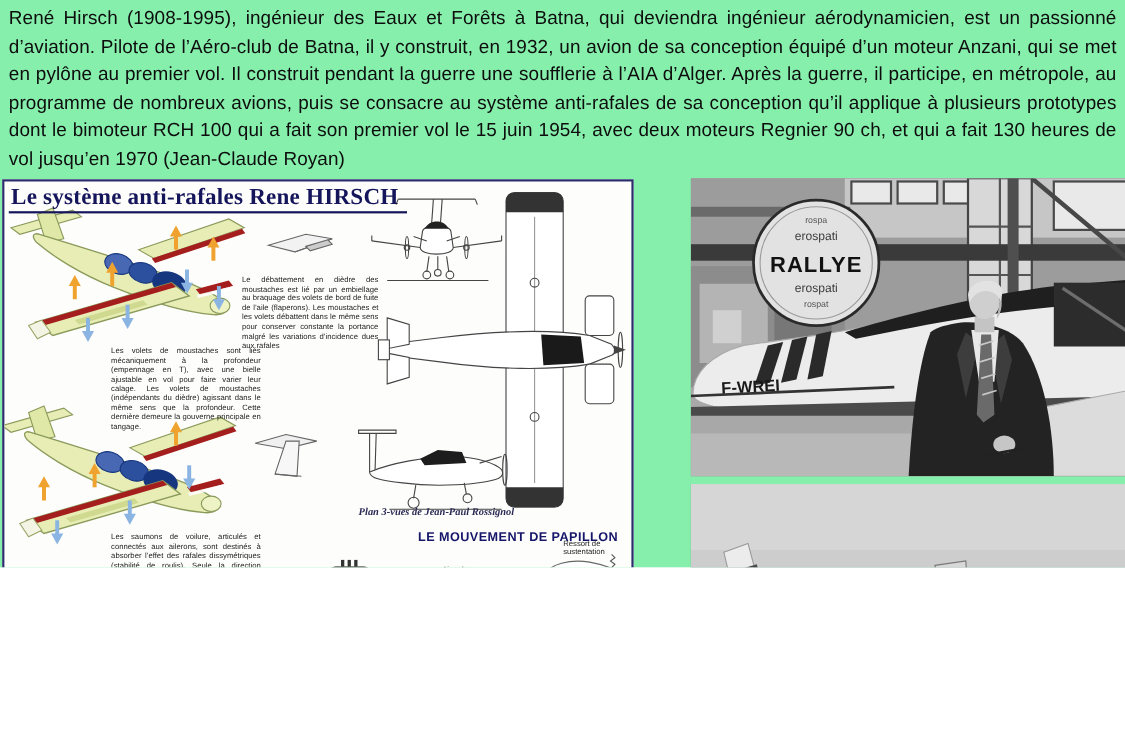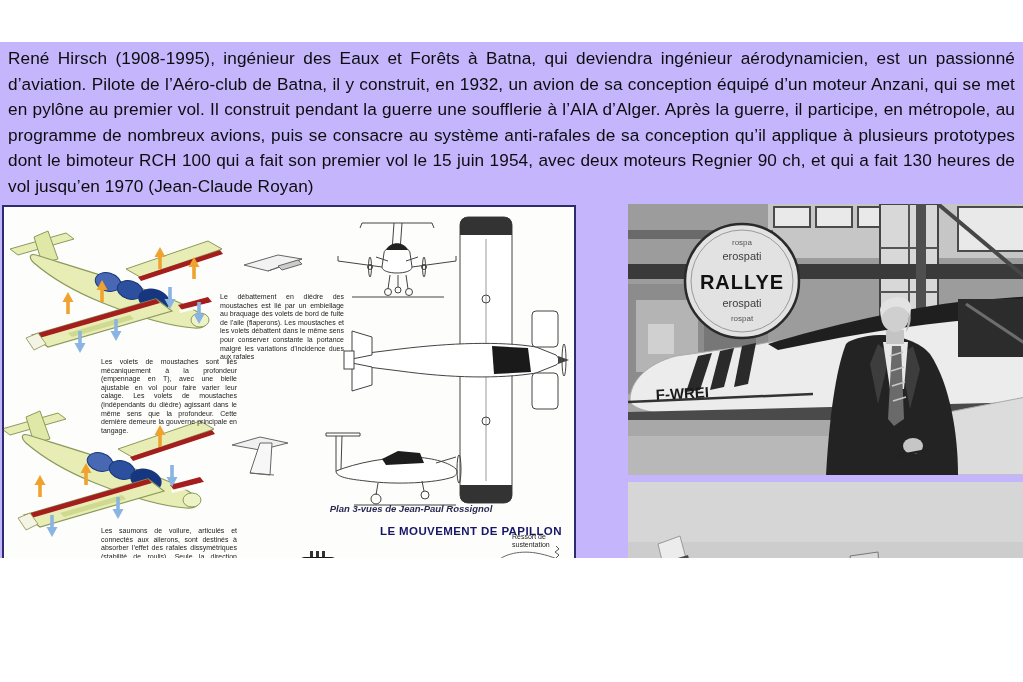--- a/index.html
+++ b/index.html
@@ -1,34 +1,34 @@
 <!DOCTYPE html>
 <html><head>
 <meta charset="utf-8">
 <style>
   html,body{margin:0;padding:0;background:#ffffff;}
-  #slide{position:relative;width:1023px;height:516px;background:#c4b5fd;overflow:hidden;
-         font-family:"Liberation Sans",sans-serif;color:#111;margin-top:42px;}
+  #slide{position:relative;width:1023px;height:516px;background:#86efac;overflow:hidden;
+         font-family:"Liberation Sans",sans-serif;color:#111;}
   
   #intro{position:absolute;left:8px;top:4px;width:1007px;font-size:17.2px;line-height:25.6px;
          text-align:justify;color:#0d0d0d;letter-spacing:.1px;}
   
   #panel{position:absolute;left:2px;top:163px;width:574px;height:517px;background:#fdfdfb;
          border:2px solid #2d2d6e;box-sizing:border-box;overflow:hidden;}
   #panel .inner{position:absolute;inset:0;}
   #panel-title{position:absolute;left:4px;top:1px;display:inline-block;
          font-family:"Liberation Serif",serif;font-weight:bold;font-size:21px;color:#15155c;
          border-bottom:2px solid #15155c;padding:0 8px 1px 2px;letter-spacing:.2px;white-space:nowrap;}
   .note{position:absolute;font-size:7px;line-height:8.6px;color:#1c1c1c;text-align:justify;}
   #note1{left:216px;top:86px;width:124px;}
   #note2{left:97px;top:151px;width:136px;}
   #note3{left:97px;top:320px;width:136px;}
   #plan-caption{position:absolute;left:322px;top:296px;width:170px;
-         font-family:Liberation Sans, sans-serif;font-style:italic;font-weight:bold;
-         font-size:9.5px;color:#2a2a55;text-align:center;}
+         font-family:Liberation Serif, serif;font-style:italic;font-weight:bold;
+         font-size:9.5px;color:#2a2a55;}
   #papillon-title{position:absolute;left:376px;top:318px;font-size:11.5px;font-weight:bold;
          color:#15156a;letter-spacing:.4px;}
   .prow-label{position:absolute;left:398px;width:74px;font-size:7px;line-height:8.6px;color:#1c1c1c;}
   .prow-desc{position:absolute;left:398px;font-size:7px;line-height:8.6px;color:#1c1c1c;}
   .spring-label{position:absolute;left:508px;width:58px;font-size:7px;line-height:8.4px;color:#1c1c1c;}
   #credit{position:absolute;right:6px;bottom:4px;font-size:14px;font-weight:bold;color:#8b2b2b;}
   
   .photo{position:absolute;left:628px;width:403px;overflow:hidden;background:#9a9a9a;}
   #photo1{top:162px;height:271px;}
   #photo2{top:440px;height:242px;}
@@ -225,20 +225,21 @@
         <g transform="translate(488,398)">
           <use href="#airfoil"></use>
             <polygon points="56,15 80,32 52,26" fill="#a51e1e"></polygon>
         </g>
         <g transform="translate(488,456)">
           <use href="#airfoil"></use>
             <polygon points="54,17 84,8 56,26" fill="#a51e1e"></polygon>
         </g>
       </svg>
 
+      <div id="panel-title">Le système anti-rafales Rene HIRSCH</div>
       <div id="note1" class="note">Le débattement en dièdre des moustaches est lié par un embiellage au braquage des volets de bord de fuite de l’aile (flaperons). Les moustaches et les volets débattent dans le même sens pour conserver constante la portance malgré les variations d’incidence dues aux rafales</div>
       <div id="note2" class="note">Les volets de moustaches sont liés mécaniquement à la profondeur (empennage en T), avec une bielle ajustable en vol pour faire varier leur calage. Les volets de moustaches (indépendants du dièdre) agissant dans le même sens que la profondeur. Cette dernière demeure la gouverne principale en tangage.</div>
       <div id="note3" class="note">Les saumons de voilure, articulés et connectés aux ailerons, sont destinés à absorber l’effet des rafales dissymétriques (stabilité de roulis). Seule la direction demeure inchangée, conservant son mode de fonctionnement «classique»</div>
       <div id="plan-caption">Plan 3-vues de Jean-Paul Rossignol</div>
       <div id="papillon-title">LE MOUVEMENT DE PAPILLON</div>
 
       <div class="prow-label" style="top:350px">Air calme</div>
       <div class="prow-desc" style="top:362px;width:118px">Le ressort compense le moment de charnière des volets. Les moustaches sont en position moyenne</div>
       <div class="spring-label" style="top:326px">Ressort de sustentation</div>
 

